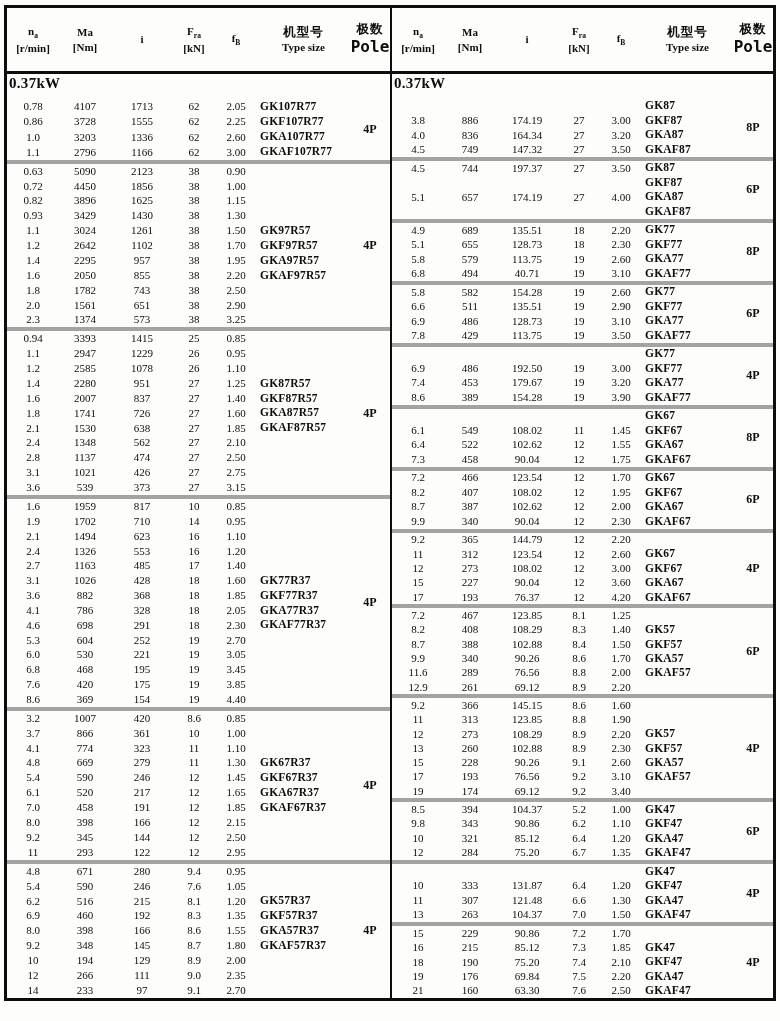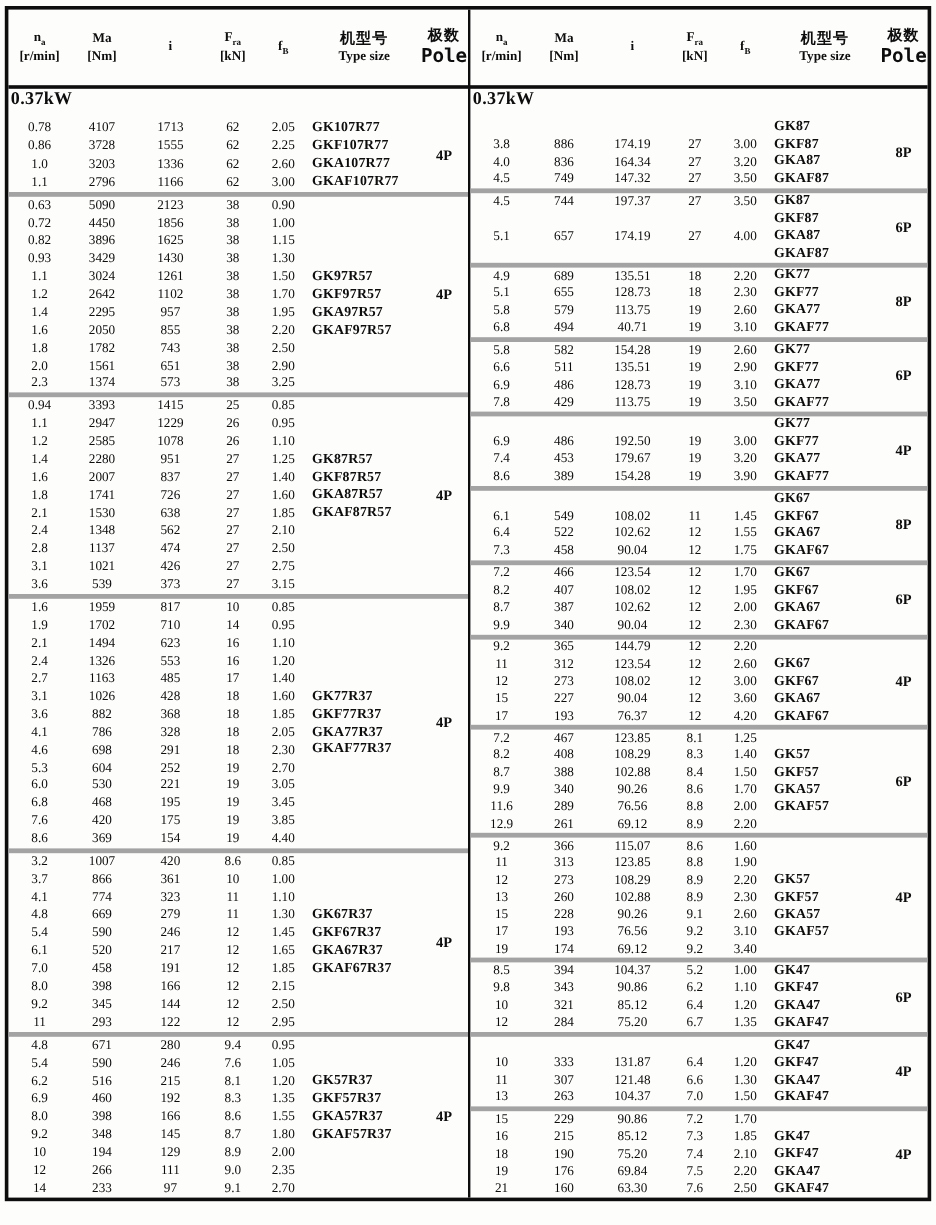--- a/index.html
+++ b/index.html
@@ -977,21 +977,21 @@
                 <span class="c-type w-type"></span>
               </div>
             </div>
             <div class="pole">6P</div>
           </div>
           <div class="block" style="flex-grow: 7;">
             <div class="rows">
               <div class="row">
                 <span class="cell w-na">9.2</span>
                 <span class="cell w-ma">366</span>
-                <span class="cell w-i">115.07</span>
+                <span class="cell w-i">145.15</span>
                 <span class="cell w-fra">8.6</span>
                 <span class="cell w-fb">1.60</span>
                 <span class="c-type w-type"></span>
               </div>
               <div class="row">
                 <span class="cell w-na">11</span>
                 <span class="cell w-ma">313</span>
                 <span class="cell w-i">123.85</span>
                 <span class="cell w-fra">8.8</span>
                 <span class="cell w-fb">1.90</span>

